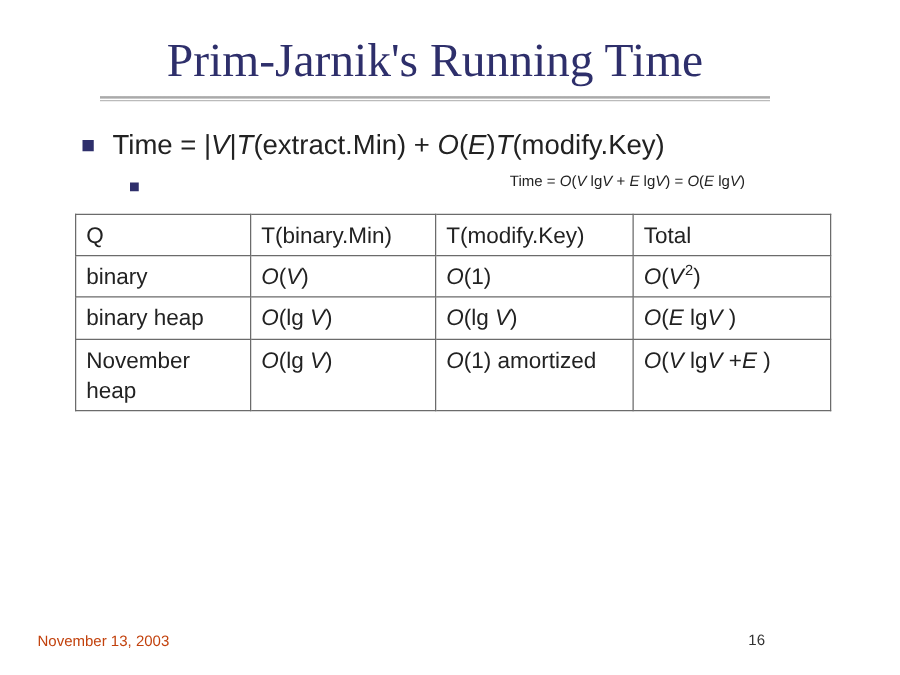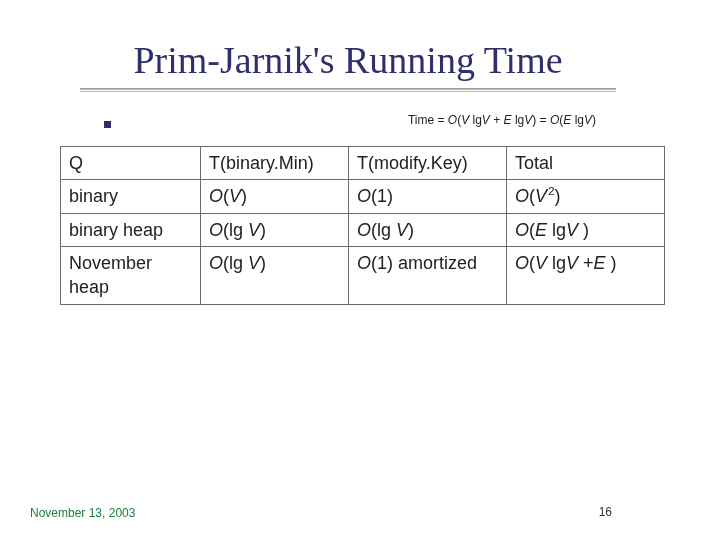--- a/index.html
+++ b/index.html
@@ -6,21 +6,21 @@
   html, body { width: 720px; height: 540px; overflow: hidden; }
   body {
     font-family: Verdana, Geneva, sans-serif;
     background: #fff;
     position: relative;
   }
   .slide {
     width: 646px;
     height: 540px;
     position: relative;
-    padding: 28px 0 0 0;
+    padding: 17px 0 0 0;
     border-radius: 22px;
   }
   .title {
     font-family: "Times New Roman", serif;
     color: #2e2f6b;
     font-size: 38px;
     text-align: center;
     margin: 10px 30px 4px 80px;
     font-weight: 400;
   }
@@ -108,40 +108,43 @@
   }
   table.cmp tr td:first-child { width: 140px; }
   table.cmp tr td:nth-child(2) { width: 148px; }
   table.cmp tr td:nth-child(3) { width: 158px; }
   .footer {
     position: absolute;
     left: 30px;
     bottom: 20px;
     font-size: 12px;
     font-family: Arial, Helvetica, sans-serif;
-    color: #15803d;
+    color: #c2410c;
   }
   .pagenum {
     position: absolute;
     right: 34px;
     bottom: 21px;
     font-size: 12px;
     font-family: Arial, Helvetica, sans-serif;
     color: #333;
   }
 </style>
 </head>
 <body>
 
 <div class="slide">
   <div class="title">Prim-Jarnik's Running Time</div>
   <div class="title-rule"></div>
 
   <div class="content">
     <ul class="bul1">
+      <li>
+        <span>Time = |</span><span class="it">V</span><span>|</span><span class="it">T</span><span>(extract.Min) + </span><span class="it">O</span><span>(</span><span class="it">E</span><span>)</span><span class="it">T</span><span>(modify.Key)</span>
+      </li>
     </ul>
 
     <ul class="bul2">
       <li>
         <span>Time = </span><span class="it">O</span><span>(</span><span class="it">V</span><span> lg</span><span class="it">V</span><span> + </span><span class="it">E</span><span> lg</span><span class="it">V</span><span>) = </span><span class="it">O</span><span>(</span><span class="it">E</span><span> lg</span><span class="it">V</span><span>)</span>
       </li>
     </ul>
 
     <table class="cmp">
       <tbody>

